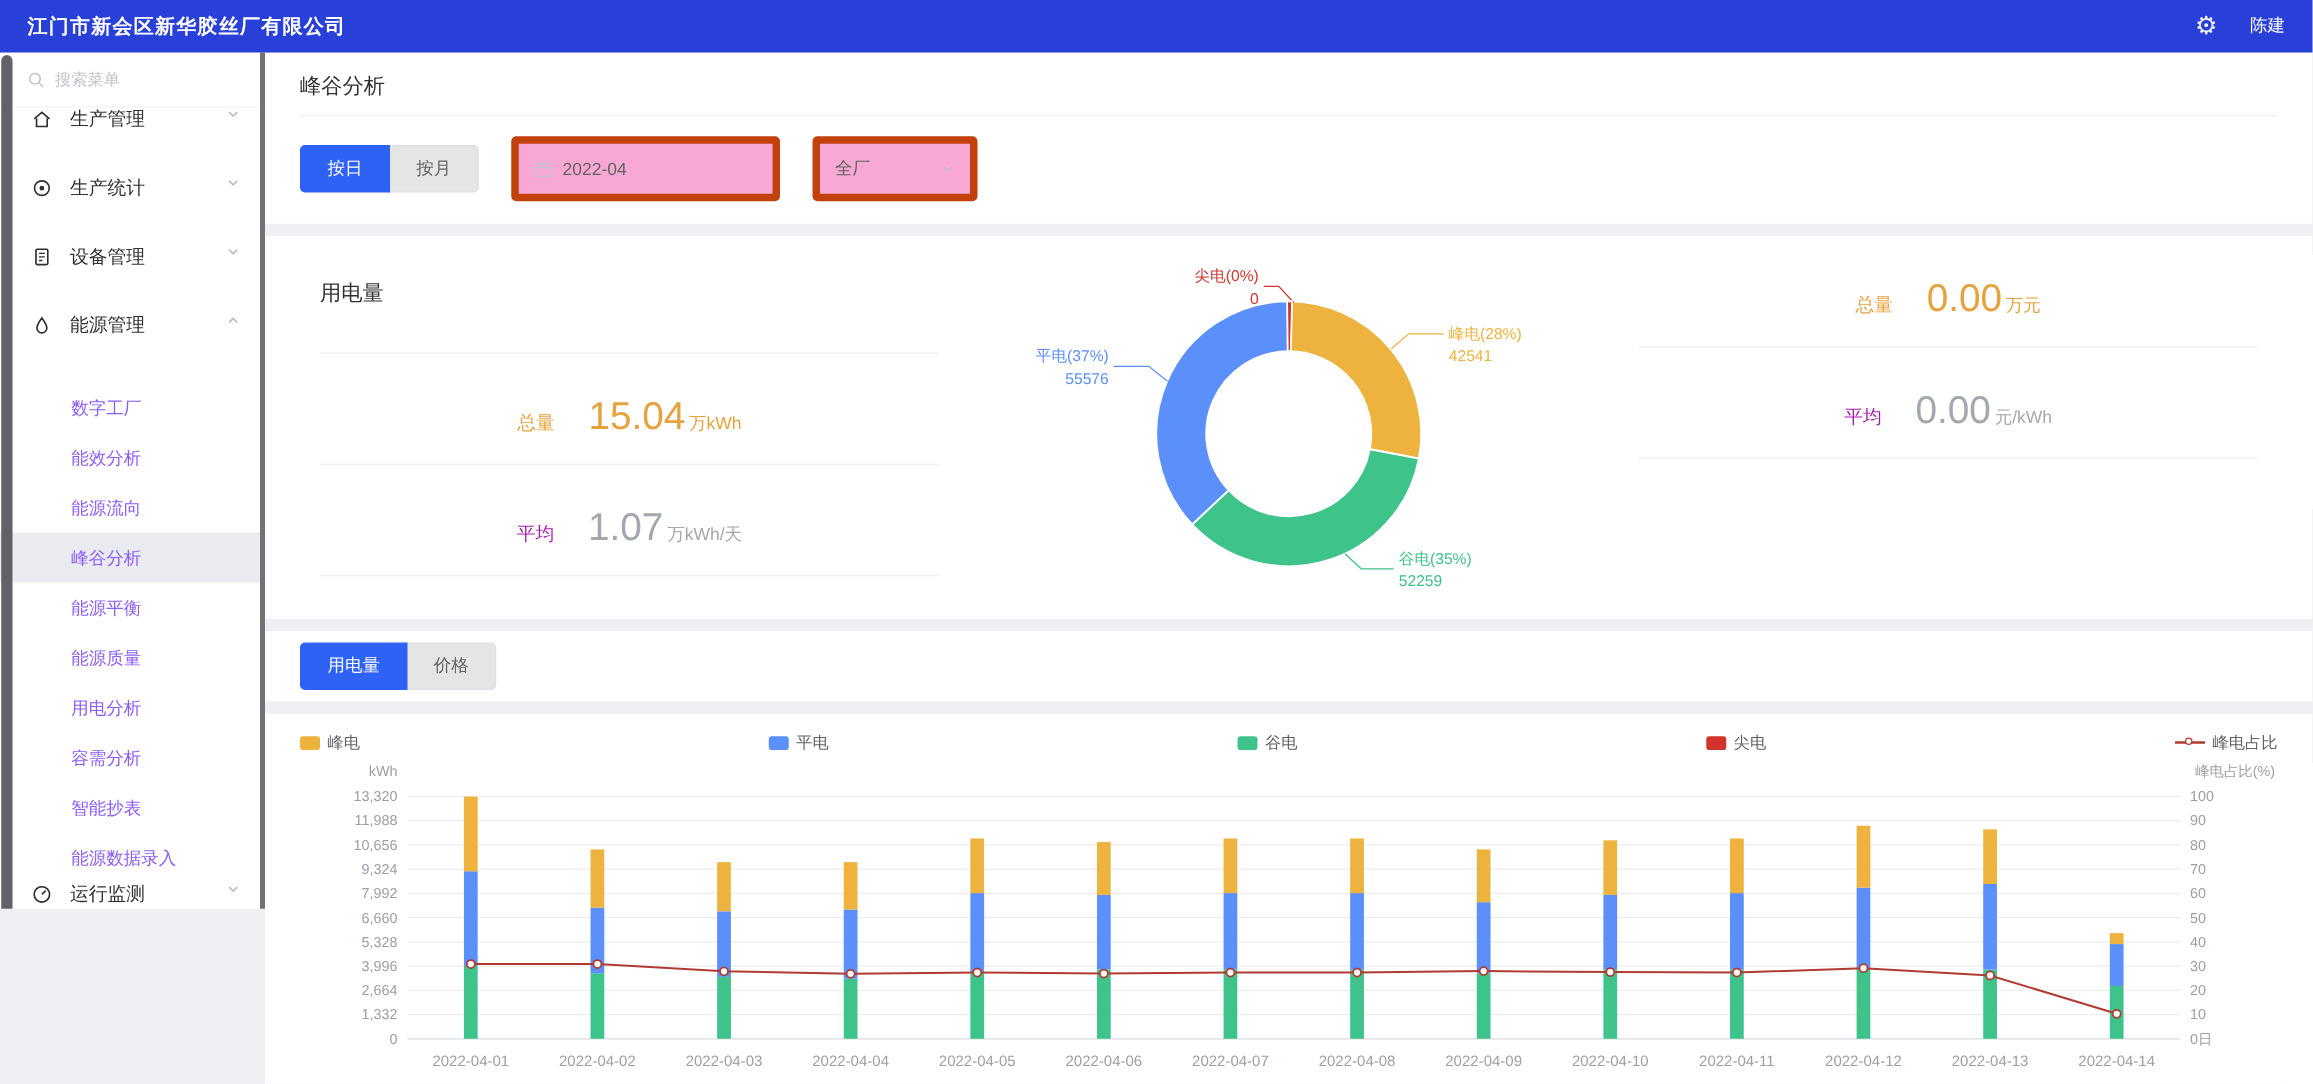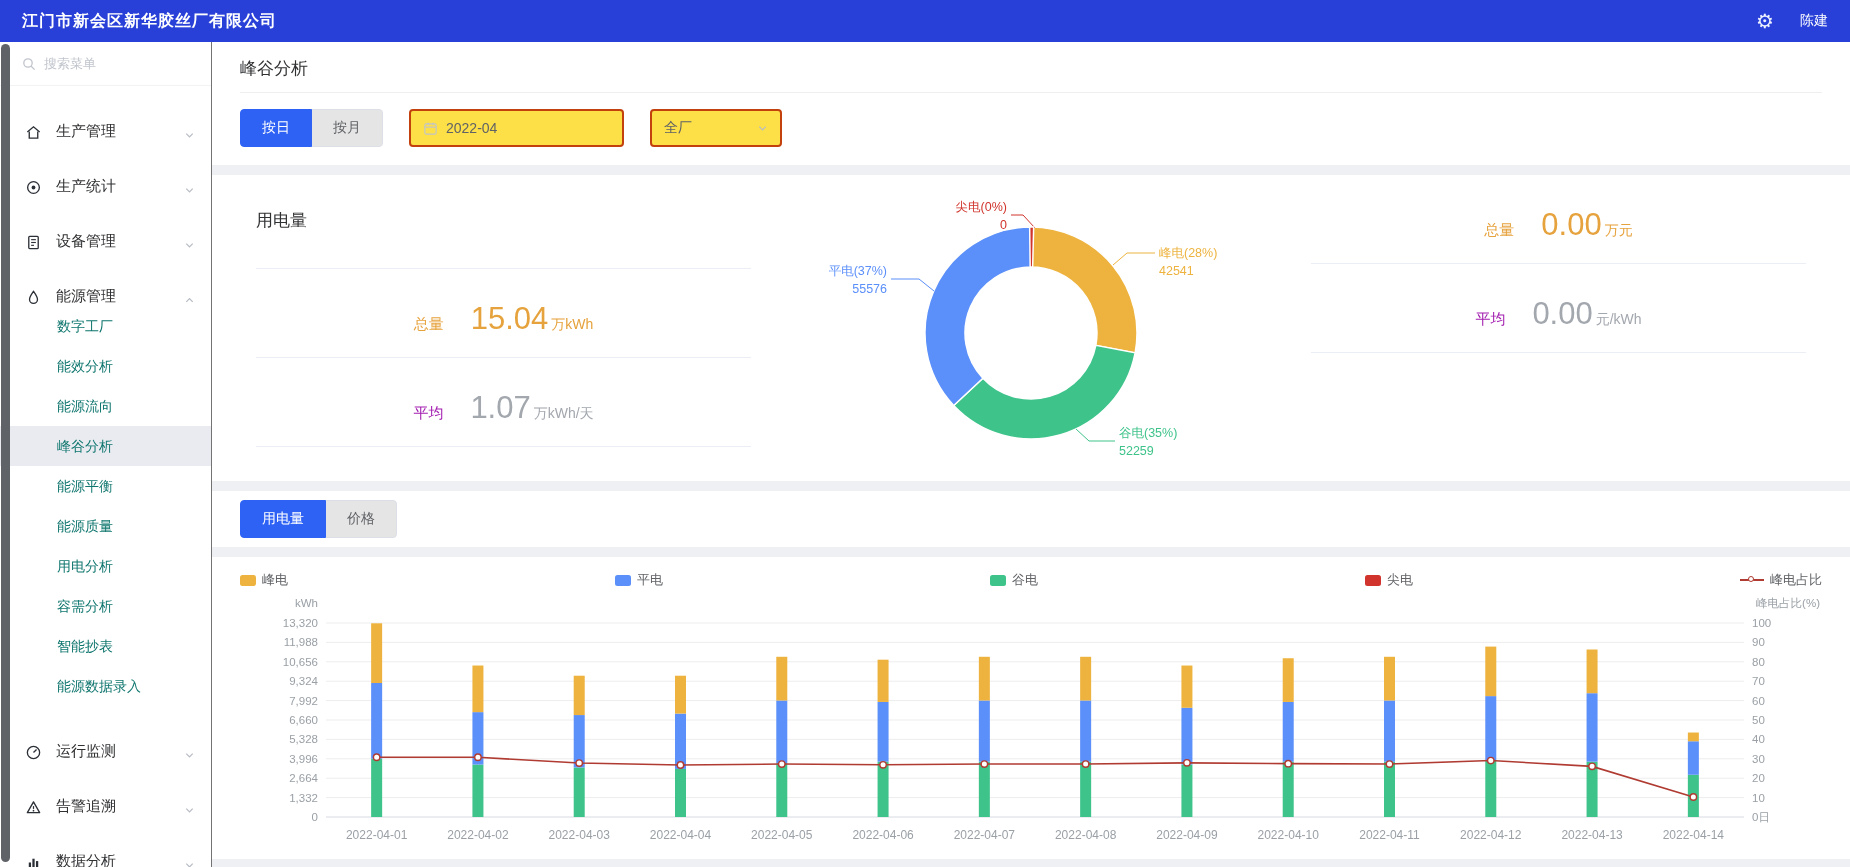--- a/index.html
+++ b/index.html
@@ -12,53 +12,53 @@
     justify-content:space-between; padding:0 22px; z-index:20; }
   .app-title { font-size:16px; font-weight:bold; letter-spacing:1px; }
   .header-right { display:flex; align-items:center; gap:26px; }
   .gear { font-size:20px; line-height:1; cursor:pointer; color:#eef1ff; }
   .user-name { font-size:14px; cursor:pointer; }
 
   
   .app-body { position:absolute; top:42px; left:0; width:1850px; height:825px; display:flex; }
 
   
-  .sidebar { width:212px; height:825px; background:#fff; border-right:1px solid #737373;
+  .sidebar { width:212px; height:685px; background:#fff; border-right:4px solid #737373;
     position:relative; overflow:hidden; flex:0 0 212px; }
   .side-scrollbar { position:absolute; left:1px; top:2px; width:9px; height:818px;
     background:#5f6368; border-radius:5px; z-index:5; }
   .sidebar-search { height:44px; display:flex; align-items:center; gap:8px;
     padding:0 14px 0 22px; border-bottom:1px solid #f2f3f5; color:#c0c4cc; }
   .sidebar-search input { border:none; outline:none; font-size:13px; color:#606266;
     width:140px; font-family:inherit; }
   .sidebar-search input::placeholder { color:#c0c4cc; }
-  .menu-item { height:55px; display:flex; align-items:flex-end; padding:0 16px 0 25px;
+  .menu-item { height:55px; display:flex; align-items:flex-start; padding:0 16px 0 25px;
     font-size:15px; color:#303133; cursor:pointer; }
   .mi-icon { width:20px; height:18px; margin-right:11px; display:flex; align-items:center; color:#2b2f36; }
   .mi-label { flex:1; }
   .chev { color:#b8bcc4; display:flex; align-items:center; }
   .submenu-item { height:40px; line-height:40px; padding-left:57px; font-size:14px;
-    color:#0f766e; cursor:pointer; }
+    color:#8b5cf6; cursor:pointer; }
   .submenu-item.active { background:#e9ebf1; }
 
   
   .main { flex:1; height:825px; overflow:hidden; background:#eef0f4; }
   .content-head { background:#fff; padding:0 28px; }
   .page-title { font-size:17px; color:#303133; padding:15px 0 12px;
     border-bottom:1px solid #efefef; }
   .filter-row { display:flex; align-items:center; gap:26px; padding:16px 0 18px; }
 
   .btn-group { display:inline-flex; }
   .btn { height:38px; padding:0 21px; border:1px solid #dcdfe6; background:#e5e5e5;
     color:#606266; font-size:14px; display:flex; align-items:center; cursor:pointer; }
   .btn-group .btn:first-child { border-radius:4px 0 0 4px; }
   .btn-group .btn:last-child { border-radius:0 4px 4px 0; margin-left:-1px; }
   .btn.active { background:#2e62f5; border-color:#2e62f5; color:#fff; position:relative; z-index:2; }
 
-  .input-box { height:38px; border:2px solid #c2410c; border-radius:4px; background:#fde047;
+  .input-box { height:52px; border:6px solid #c2410c; border-radius:4px; background:#f9a8d4;
     display:flex; align-items:center; padding:0 12px; color:#606266; font-size:14px;
     gap:8px; cursor:pointer; }
   .date-box { width:215px; color:#606266; }
   .select-box { width:132px; }
   .select-box .chev { margin-left:auto; }
   .input-icon { color:#c0c4cc; display:flex; align-items:center; }
 
   .card { background:#fff; margin-top:10px; }
 
   

